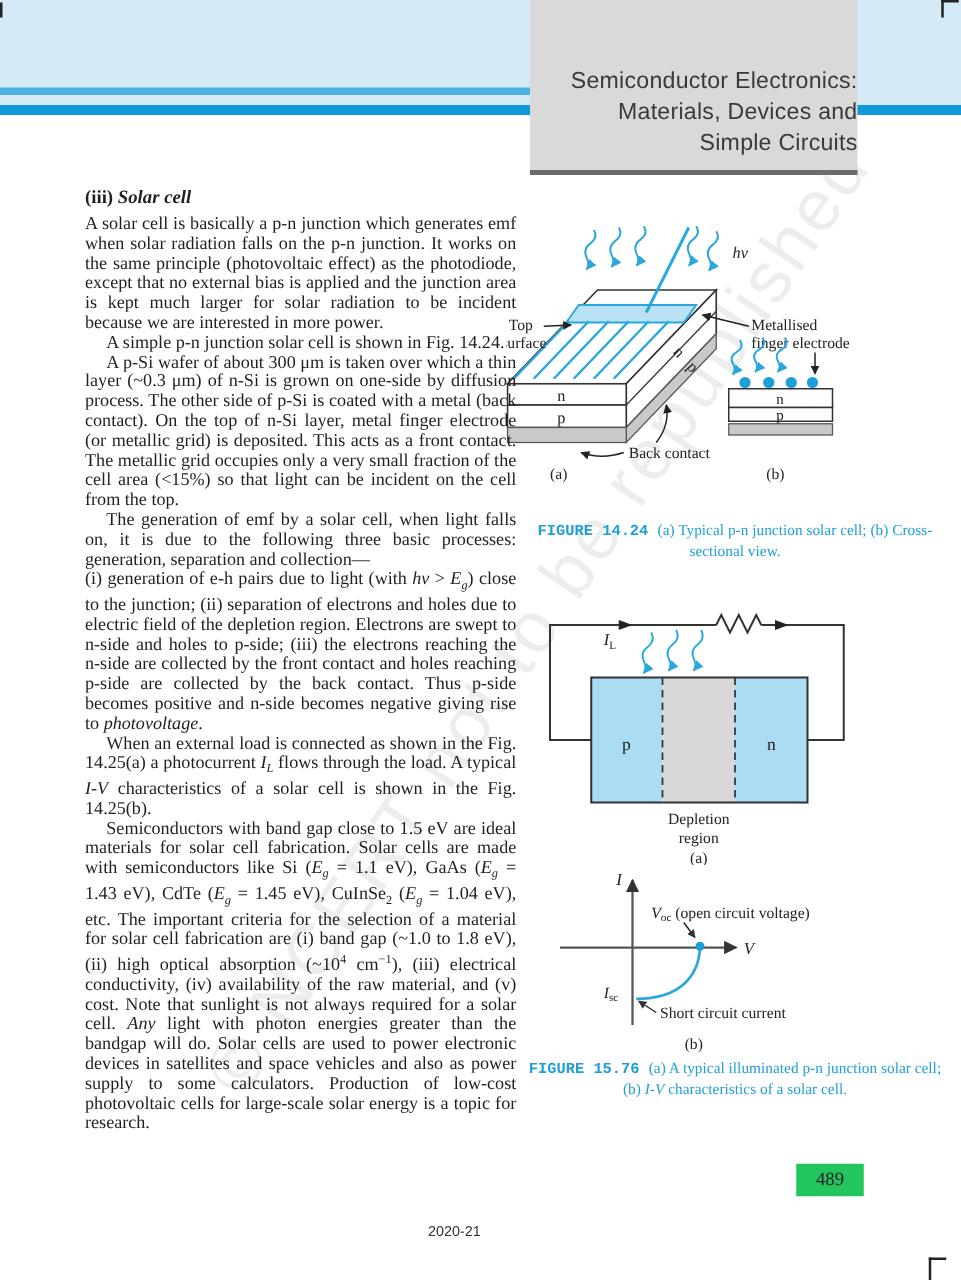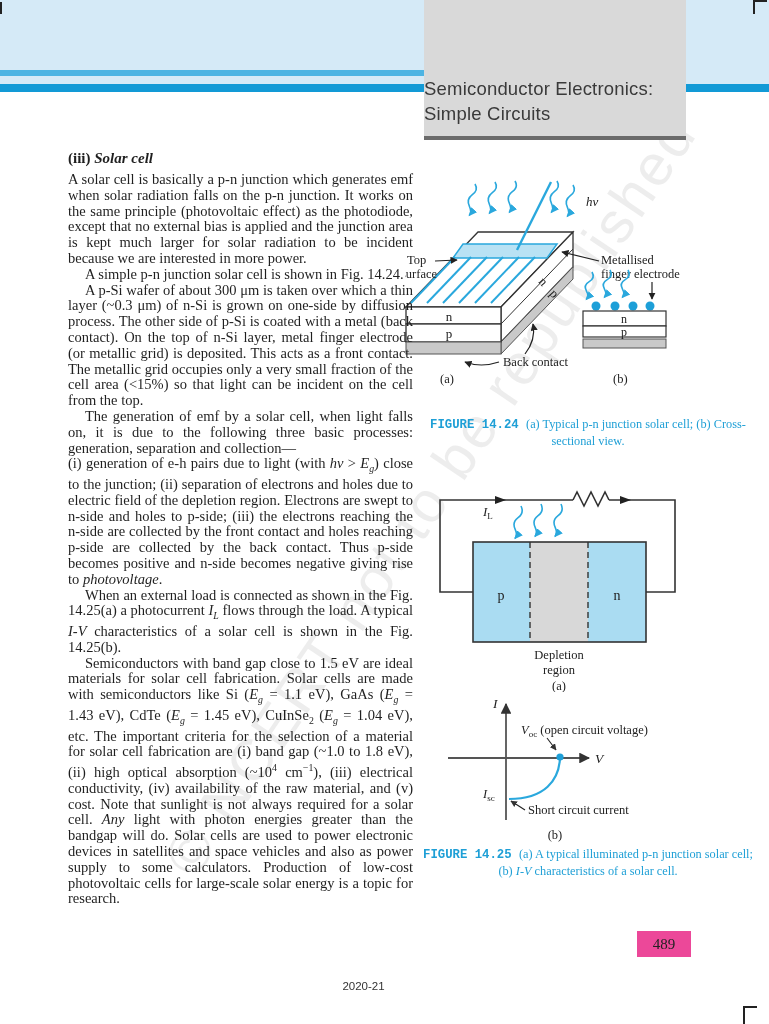--- a/index.html
+++ b/index.html
@@ -4,21 +4,21 @@
 <style>
   html,body{margin:0;padding:0;background:#9e9e9e;}
   .page{position:relative;width:769px;height:1024px;background:#ffffff;overflow:hidden;
         font-family:"Liberation Serif",serif;color:#1f1f1f;}
   
   .top-band{position:absolute;left:0;top:0;width:769px;height:86px;background:#d5eaf7;}
   .stripe-light{position:absolute;left:0;top:70px;width:424px;height:6px;background:#4cb4e3;}
   .stripe-dark{position:absolute;left:0;top:84px;width:769px;height:8px;background:#129ad6;}
   .chapter-box{position:absolute;left:424px;top:0;width:262px;height:140px;background:#d9d9d9;
         border-bottom:4px solid #6b6b6b;display:flex;flex-direction:column;justify-content:flex-end;
-        align-items:flex-start;padding-bottom:10px;box-sizing:border-box;z-index:3;}
+        align-items:flex-end;padding-bottom:10px;box-sizing:border-box;z-index:3;}
   .chapter-box .t-line{font-family:"Liberation Sans",sans-serif;font-size:18.5px;line-height:25px;
         color:#3a3a3a;text-align:center;letter-spacing:0.2px;}
   
   .mark{position:absolute;}
   .mark-tl{left:0;top:2px;width:2px;height:12px;background:#222;}
   .mark-tr{right:2px;top:0;width:12px;height:12px;border-left:2px solid #222;border-top:2px solid #222;}
   .mark-br{right:12px;bottom:0;width:12px;height:16px;border-left:2px solid #222;border-top:2px solid #222;}
   
   .watermark{position:absolute;left:150px;top:850px;transform:rotate(-56deg);transform-origin:0 0;
         font-family:"Liberation Sans",sans-serif;font-size:58px;letter-spacing:3px;white-space:nowrap;
@@ -31,35 +31,36 @@
   sub{font-size:0.68em;} sup{font-size:0.68em;}
   sub.it{font-style:italic;}
   
   .fig{float:right;width:330px;margin:4px -225px 4px 10px;}
   .fig24 svg{display:block;margin-left:-18px;}
   .fig25 svg{display:block;}
   .fig-cap{font-size:12.3px;line-height:15.5px;text-align:center;color:#1e9fd6;margin-top:3px;}
   .fig-cap b{font-weight:bold;font-family:Liberation Mono, monospace;}
   svg text{font-family:"Liberation Serif",serif;fill:#222;}
   
-  .page-badge{position:absolute;left:637px;top:931px;width:54px;height:26px;background:#ec4899;
+  .page-badge{position:absolute;left:637px;top:931px;width:54px;height:26px;background:#22c55e;
         display:flex;align-items:center;justify-content:center;font-size:15px;color:#222;z-index:2;}
   .footer{position:absolute;left:0;top:980px;width:727px;text-align:center;
         font-family:"Liberation Sans",sans-serif;font-size:11.5px;color:#333;}
 </style>
 </head>
 <body>
 
 <div class="page">
 
   <div class="top-band"></div>
   <div class="stripe-light"></div>
   <div class="stripe-dark"></div>
   <div class="chapter-box">
     <div class="t-line">Semiconductor Electronics:</div>
+    <div class="t-line">Materials, Devices and</div>
     <div class="t-line">Simple Circuits</div>
   </div>
   <div class="mark mark-tl"></div>
   <div class="mark mark-tr"></div>
   <div class="mark mark-br"></div>
 
   <div class="watermark">© NCERT not to be republished</div>
 
   <main class="content">
     <h3><span>(iii) </span><i>Solar cell</i></h3>
@@ -194,21 +195,21 @@
         <text x="172" y="71" font-size="13.5" font-style="italic">V</text>
         <path d="M137,66 C136,88 122,107 86,107" fill="none" stroke="#2aa8dd" stroke-width="2.2"></path>
         <circle cx="137" cy="65" r="3.6" fill="#1d9fd8"></circle>
         <text x="98" y="42" font-size="12.5"><tspan font-style="italic">V</tspan><tspan dy="3" font-size="9">oc</tspan><tspan dy="-3"> (open circuit voltage)</tspan></text>
         <line x1="124" y1="46" x2="133" y2="58" stroke="#222" stroke-width="1.1" marker-end="url(#mkB25)"></line>
         <text x="60" y="106" font-size="12.5"><tspan font-style="italic">I</tspan><tspan dy="3" font-size="9">sc</tspan></text>
         <line x1="102" y1="118" x2="88" y2="109" stroke="#222" stroke-width="1.1" marker-end="url(#mkB25)"></line>
         <text x="105" y="122" font-size="12.5">Short circuit current</text>
         <text x="132" y="147" font-size="12.5" text-anchor="middle">(b)</text>
       </svg>
-      <div class="fig-cap"><b>FIGURE 14.25 </b><span>(a) A typical illuminated p-n junction solar cell; (b) </span><i>I-V</i><span> characteristics of a solar cell.</span></div>
+      <div class="fig-cap"><b>FIGURE 15.76 </b><span>(a) A typical illuminated p-n junction solar cell; (b) </span><i>I-V</i><span> characteristics of a solar cell.</span></div>
     </aside>
 
     <p class="noindent"><span>(i) generation of e-h pairs due to light (with </span><i>hν</i><span> &gt; </span><i>E</i><sub class="it">g</sub><span>) close to the junction; (ii) separation of electrons and holes due to electric field of the depletion region. Electrons are swept to n-side and holes to p-side; (iii) the electrons reaching the n-side are collected by the front contact and holes reaching p-side are collected by the back contact. Thus p-side becomes positive and n-side becomes negative giving rise to </span><i>photovoltage</i><span>.</span></p>
     <p><span>When an external load is connected as shown in the Fig. 14.25(a) a photocurrent </span><i>I</i><sub class="it">L</sub><span> flows through the load. A typical </span><i>I-V</i><span> characteristics of a solar cell is shown in the Fig. 14.25(b).</span></p>
     <p><span>Semiconductors with band gap close to 1.5 eV are ideal materials for solar cell fabrication. Solar cells are made with semiconductors like  Si (</span><i>E</i><sub class="it">g</sub><span> = 1.1 eV), GaAs (</span><i>E</i><sub class="it">g</sub><span> = 1.43 eV), CdTe (</span><i>E</i><sub class="it">g</sub><span> = 1.45 eV), CuInSe</span><sub>2</sub><span> (</span><i>E</i><sub class="it">g</sub><span> = 1.04 eV), etc. The important criteria for the selection of a material for solar cell fabrication are (i) band gap (~1.0 to 1.8 eV), (ii) high optical absorption (~10</span><sup>4</sup><span> cm</span><sup>−1</sup><span>), (iii) electrical conductivity, (iv) availability of the raw material, and (v) cost. Note that sunlight is not always required for a solar cell. </span><i>Any</i><span> light with photon energies greater than the bandgap will do. Solar cells are used to power electronic devices in satellites and space vehicles and also as power supply to some calculators. Production of low-cost photovoltaic cells for large-scale solar energy is a topic for research.</span></p>
   </main>
 
   <div class="page-badge">489</div>
   <div class="footer">2020-21</div>
 </div>

